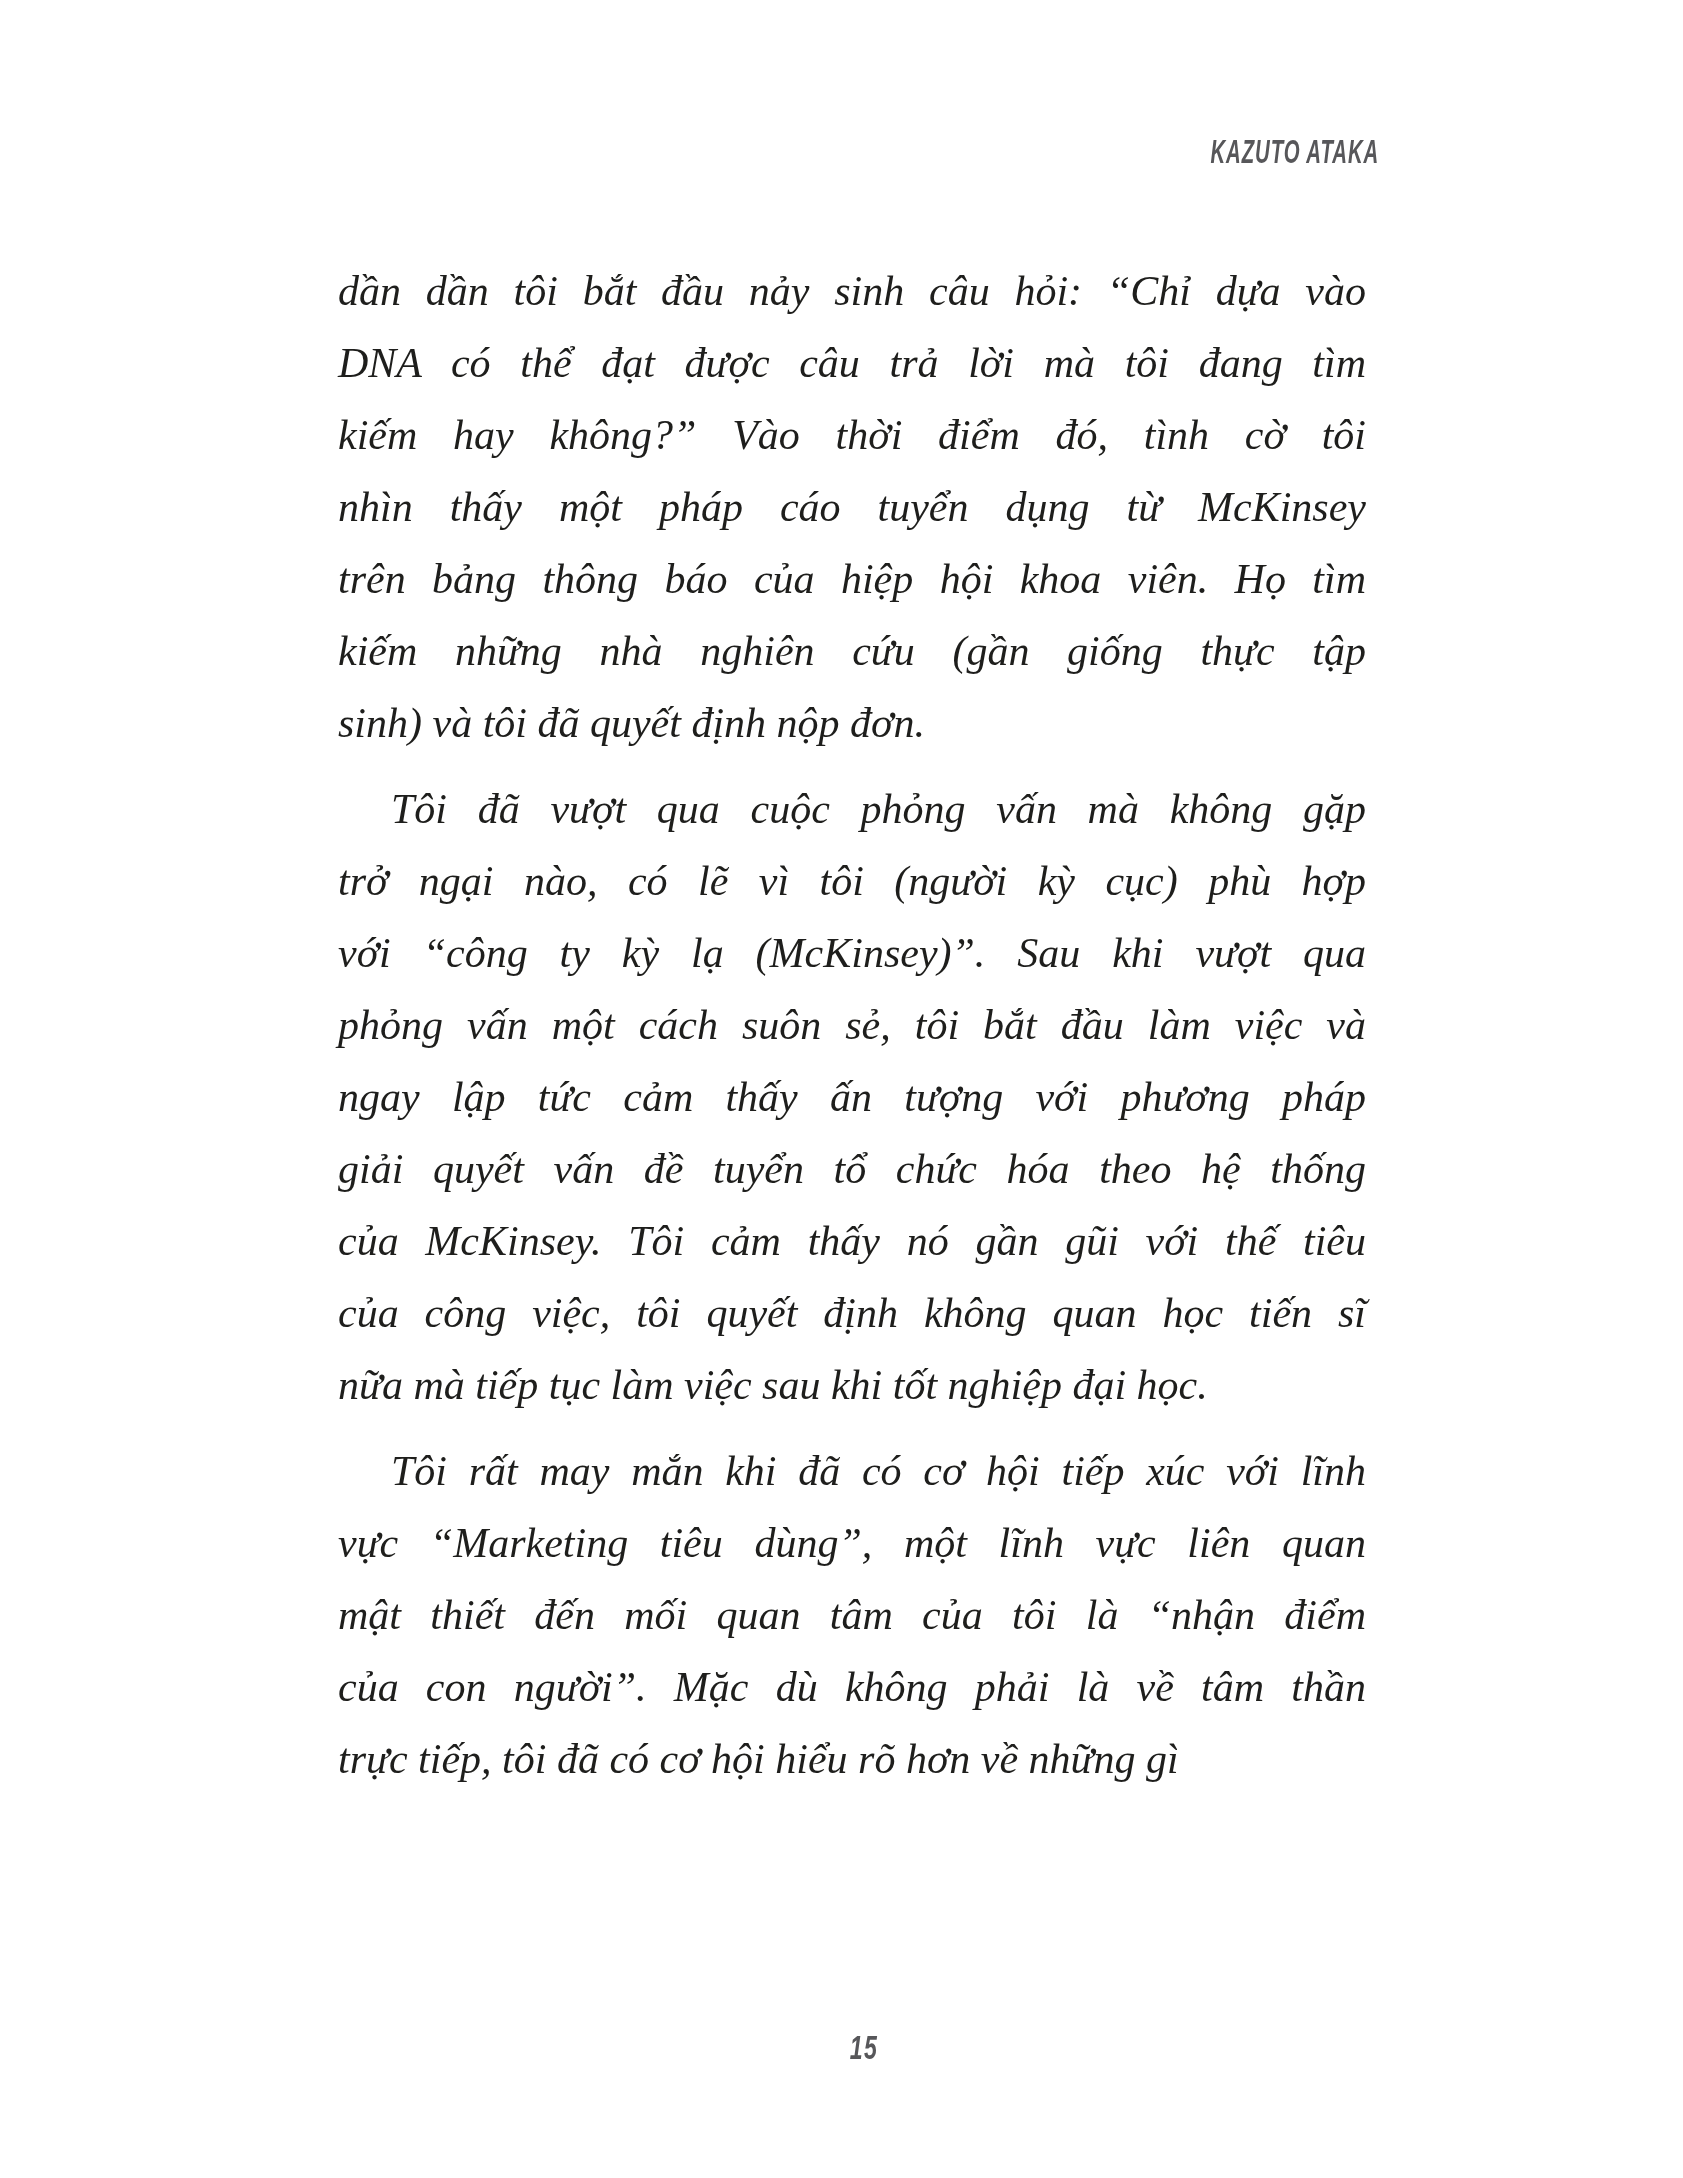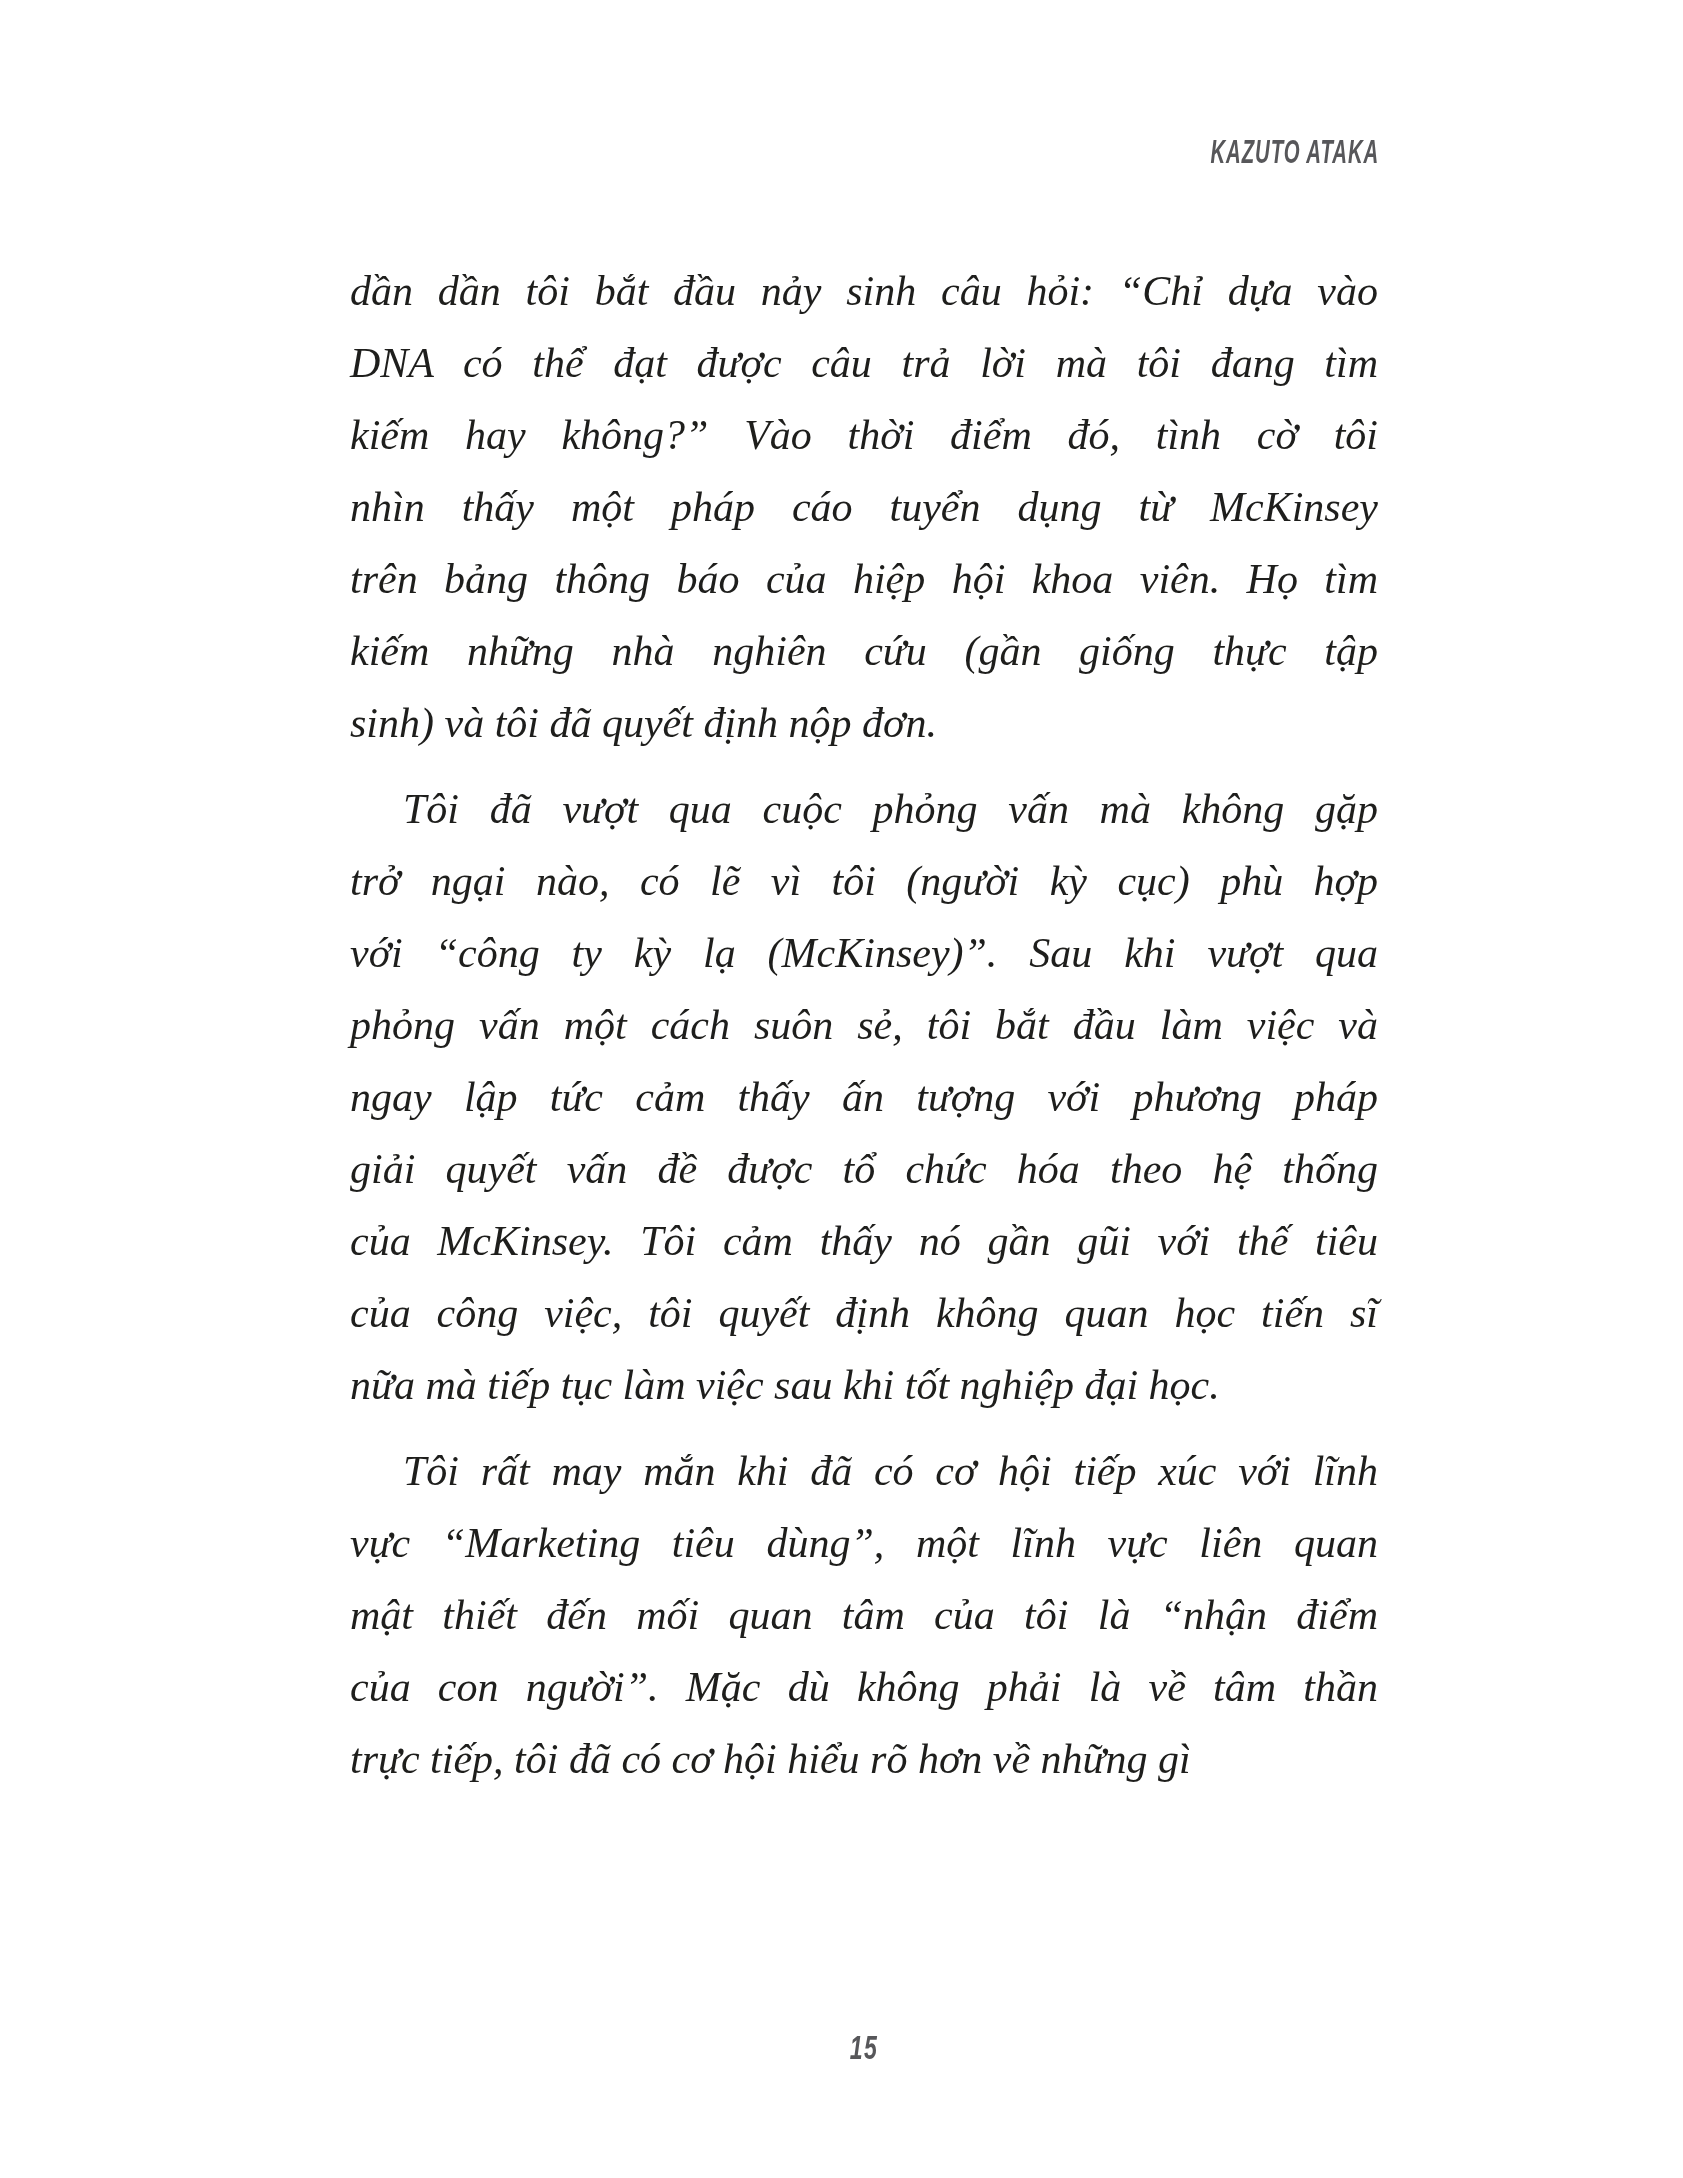--- a/index.html
+++ b/index.html
@@ -26,21 +26,21 @@
     font-size: 34px;
     line-height: 1;
     letter-spacing: 1.5px;
     white-space: nowrap;
     transform: scaleX(0.60);
     transform-origin: right center;
   }
   
   .body-text {
     position: absolute;
-    left: 350px;
+    left: 338px;
     top: 255px;
     width: 1028px;
     font-size: 42px;
     line-height: 72px;
     color: #1e1e1c;
   }
   .paragraph { margin: 0; }
   .paragraph + .paragraph { margin-top: 14px; }
   .paragraph + .paragraph .line:first-child { text-indent: 53px; }
   .line {
@@ -84,21 +84,21 @@
         <div class="line">trên bảng thông báo của hiệp hội khoa viên. Họ tìm</div>
         <div class="line">kiếm những nhà nghiên cứu (gần giống thực tập</div>
         <div class="line last">sinh) và tôi đã quyết định nộp đơn.</div>
       </div>
       <div class="paragraph">
         <div class="line">Tôi đã vượt qua cuộc phỏng vấn mà không gặp</div>
         <div class="line">trở ngại nào, có lẽ vì tôi (người kỳ cục) phù hợp</div>
         <div class="line">với “công ty kỳ lạ (McKinsey)”. Sau khi vượt qua</div>
         <div class="line">phỏng vấn một cách suôn sẻ, tôi bắt đầu làm việc và</div>
         <div class="line">ngay lập tức cảm thấy ấn tượng với phương pháp</div>
-        <div class="line">giải quyết vấn đề được tổ chức hóa theo hệ thống</div>
+        <div class="line">giải quyết vấn đề tuyển tổ chức hóa theo hệ thống</div>
         <div class="line">của McKinsey. Tôi cảm thấy nó gần gũi với thế tiêu</div>
         <div class="line">của công việc, tôi quyết định không quan học tiến sĩ</div>
         <div class="line last">nữa mà tiếp tục làm việc sau khi tốt nghiệp đại học.</div>
       </div>
       <div class="paragraph">
         <div class="line">Tôi rất may mắn khi đã có cơ hội tiếp xúc với lĩnh</div>
         <div class="line">vực “Marketing tiêu dùng”, một lĩnh vực liên quan</div>
         <div class="line">mật thiết đến mối quan tâm của tôi là “nhận điểm</div>
         <div class="line">của con người”. Mặc dù không phải là về tâm thần</div>
         <div class="line last">trực tiếp, tôi đã có cơ hội hiểu rõ hơn về những gì</div>

